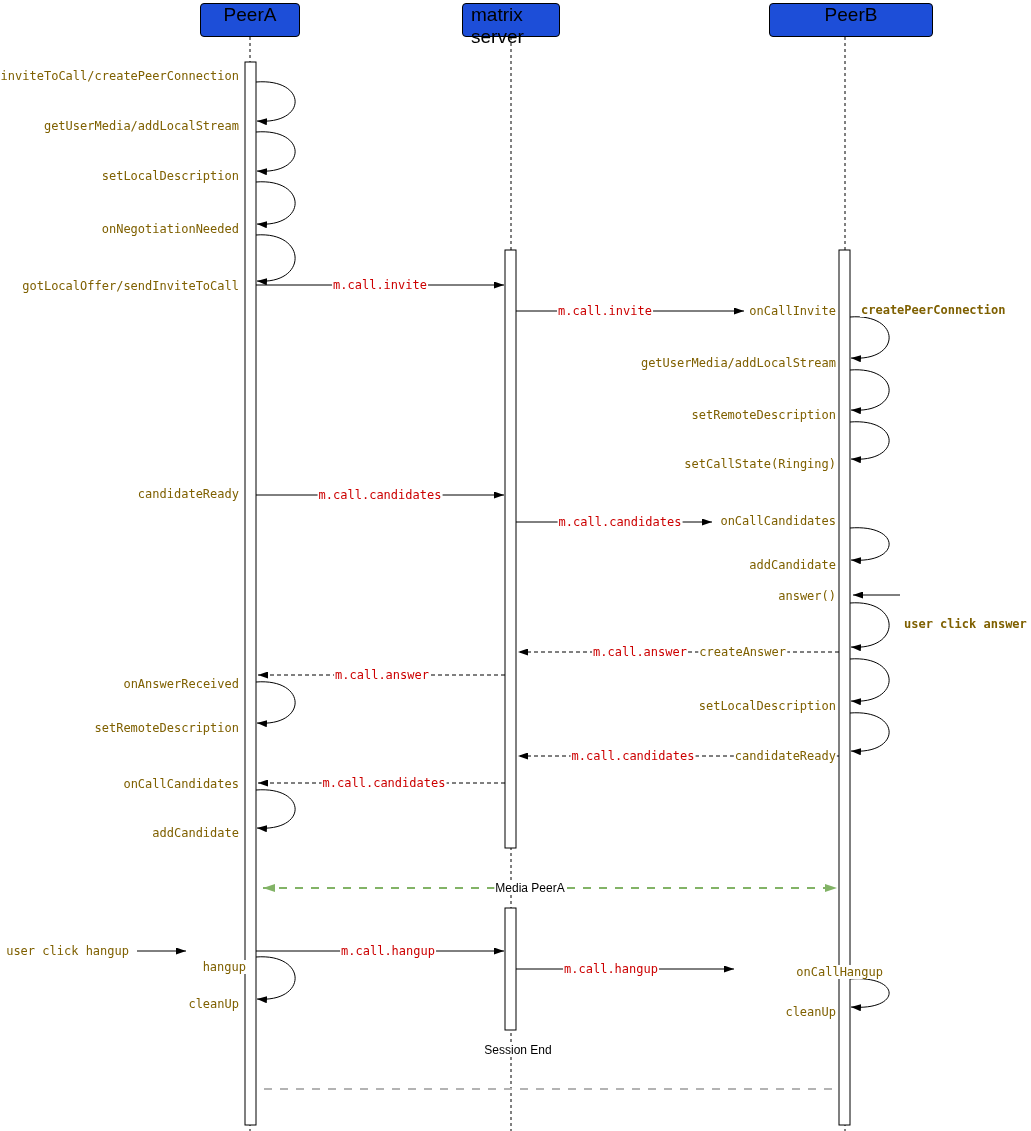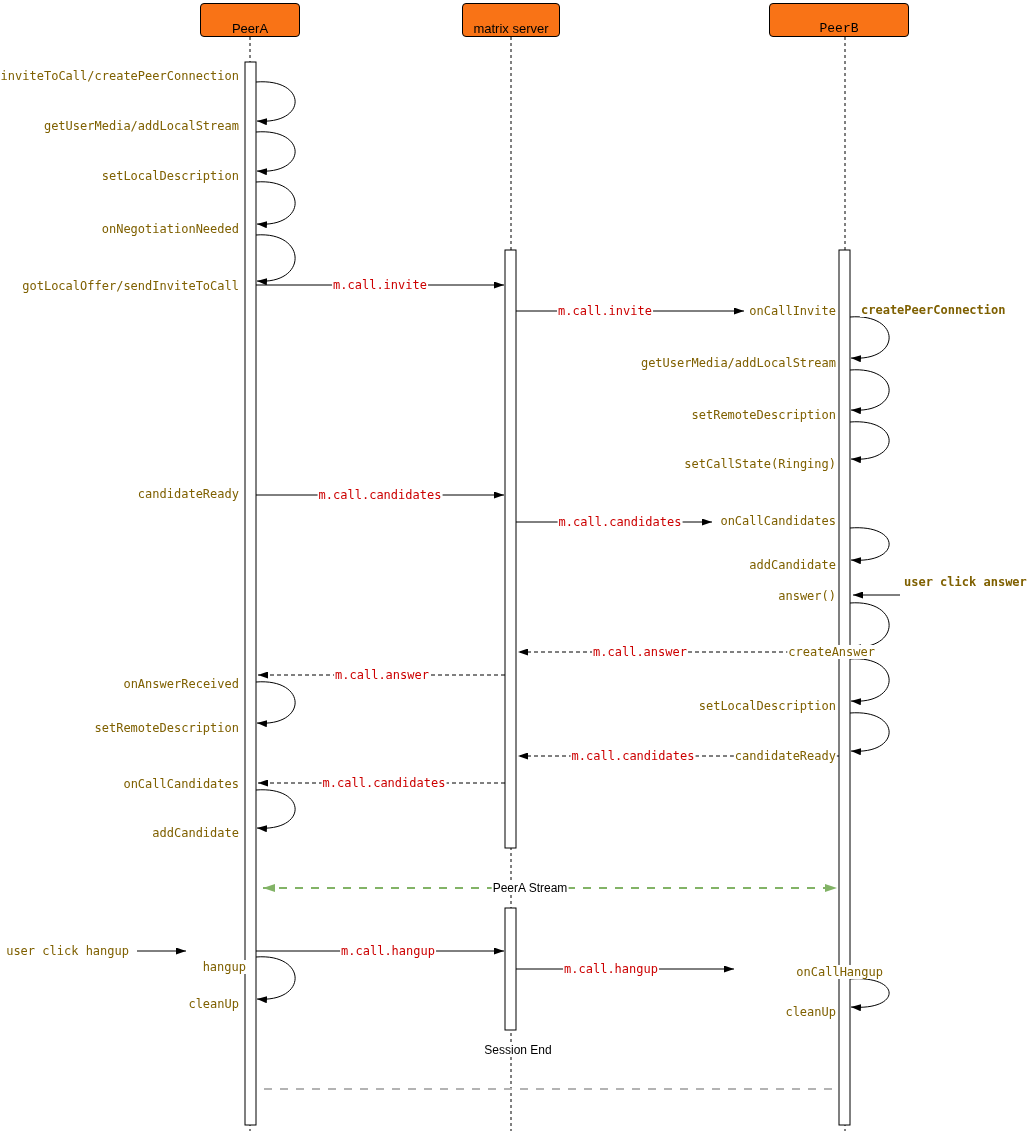--- a/index.html
+++ b/index.html
@@ -2,22 +2,22 @@
 <html><head>
 <meta charset="utf-8">
 <style>
   * { box-sizing: border-box; }
   html, body { margin: 0; padding: 0; background: #ffffff; }
   body { font-family: "Liberation Sans", sans-serif; }
   .stage { position: relative; width: 1031px; height: 1131px; background: #ffffff; overflow: hidden; }
   .stage > svg { position: absolute; left: 0; top: 0; }
   .actor {
     position: absolute; height: 34px; border: 1px solid #000; border-radius: 4px;
-    background: #f97316; display: flex; align-items: flex-end; justify-content: center;
-    font-size: 13px; color: #000;
+    background: #1d4ed8; display: flex; align-items: flex-start; justify-content: center;
+    font-size: 19px; color: #000;
   }
   .lbl { position: absolute; white-space: nowrap; font-size: 12px; line-height: 14px; background: #fff; padding: 0 1px; }
   .step { font-family: "DejaVu Sans Mono", monospace; color: #7F6000; }
   .msg  { font-family: "DejaVu Sans Mono", monospace; color: #CC0000; text-align: center; }
   .note { font-family: "Liberation Sans", sans-serif; color: #000; font-size: 12px; }
   .r { transform: translate(-100%, -50%); text-align: center; }
   .l { transform: translate(0, -50%); font-weight: bold; }
   .c { transform: translate(-50%, -50%); }
 </style>
 </head>
@@ -76,24 +76,24 @@
     <line x1="505" y1="783" x2="258" y2="783" stroke="#000" stroke-dasharray="4,3" marker-end="url(#mArrow)"></line>
 
     <line x1="263" y1="888" x2="837" y2="888" stroke-width="2" stroke-dasharray="8,8" marker-start="url(#mArrowGreen)" marker-end="url(#mArrowGreen)" stroke="#82B366"></line>
 
     <line x1="264" y1="1089" x2="838" y2="1089" stroke-width="2" stroke-dasharray="8,8" stroke="#B3B3B3"></line>
   </svg>
 
   <div class="actor" style="left:200px; top:3px; width:100px;">
     <span>PeerA</span>
   </div>
-  <div class="actor" style="left:462px; top:3px; width:98px;">
+  <div class="actor" style="left:462px; top:3px; width:98px;padding-left:8px;">
     <span>matrix server</span>
   </div>
-  <div class="actor" style="left:769px; top:3px; width:140px;font-family:Liberation Mono, monospace;">
+  <div class="actor" style="left:769px; top:3px; width:164px;">
     <span>PeerB</span>
   </div>
 
   <div class="lbl step r" style="left:240px; top:76px;">inviteToCall/createPeerConnection</div>
   <div class="lbl step r" style="left:240px; top:126px;">getUserMedia/addLocalStream</div>
   <div class="lbl step r" style="left:240px; top:176px;">setLocalDescription</div>
   <div class="lbl step r" style="left:240px; top:229px;">onNegotiationNeeded</div>
   <div class="lbl step r" style="left:240px; top:286px;">gotLocalOffer/sendInviteToCall</div>
   <div class="lbl step r" style="left:240px; top:494px;">candidateReady</div>
   <div class="lbl step r" style="left:240px; top:684px;">onAnswerReceived</div>
@@ -116,23 +116,23 @@
   <div class="lbl msg c" style="left:611px; top:969px;">m.call.hangup</div>
 
   <div class="lbl step r" style="left:837px; top:311px;">onCallInvite</div>
   <div class="lbl step l" style="left:860px; top:310px;">createPeerConnection</div>
   <div class="lbl step r" style="left:837px; top:363px;">getUserMedia/addLocalStream</div>
   <div class="lbl step r" style="left:837px; top:415px;">setRemoteDescription</div>
   <div class="lbl step r" style="left:837px; top:464px;">setCallState(Ringing)</div>
   <div class="lbl step r" style="left:837px; top:521px;">onCallCandidates</div>
   <div class="lbl step r" style="left:837px; top:565px;">addCandidate</div>
   <div class="lbl step r" style="left:837px; top:596px;">answer()</div>
-  <div class="lbl step l" style="left:903px; top:582px;">user click answer</div>
-  <div class="lbl step r" style="left:876px; top:652px;">createAnswer</div>
+  <div class="lbl step l" style="left:903px; top:624px;">user click answer</div>
+  <div class="lbl step r" style="left:787px; top:652px;">createAnswer</div>
   <div class="lbl step r" style="left:837px; top:706px;">setLocalDescription</div>
   <div class="lbl step r" style="left:837px; top:756px;">candidateReady</div>
   <div class="lbl step r" style="left:837px; top:972px;margin-left:47px;">onCallHangup</div>
   <div class="lbl step r" style="left:837px; top:1012px;">cleanUp</div>
 
-  <div class="lbl note c" style="left:530px; top:888px;">PeerA Stream</div>
+  <div class="lbl note c" style="left:530px; top:888px;">Media PeerA</div>
   <div class="lbl note c" style="left:518px; top:1050px;">Session End</div>
 
 </div>
 
 </body></html>

